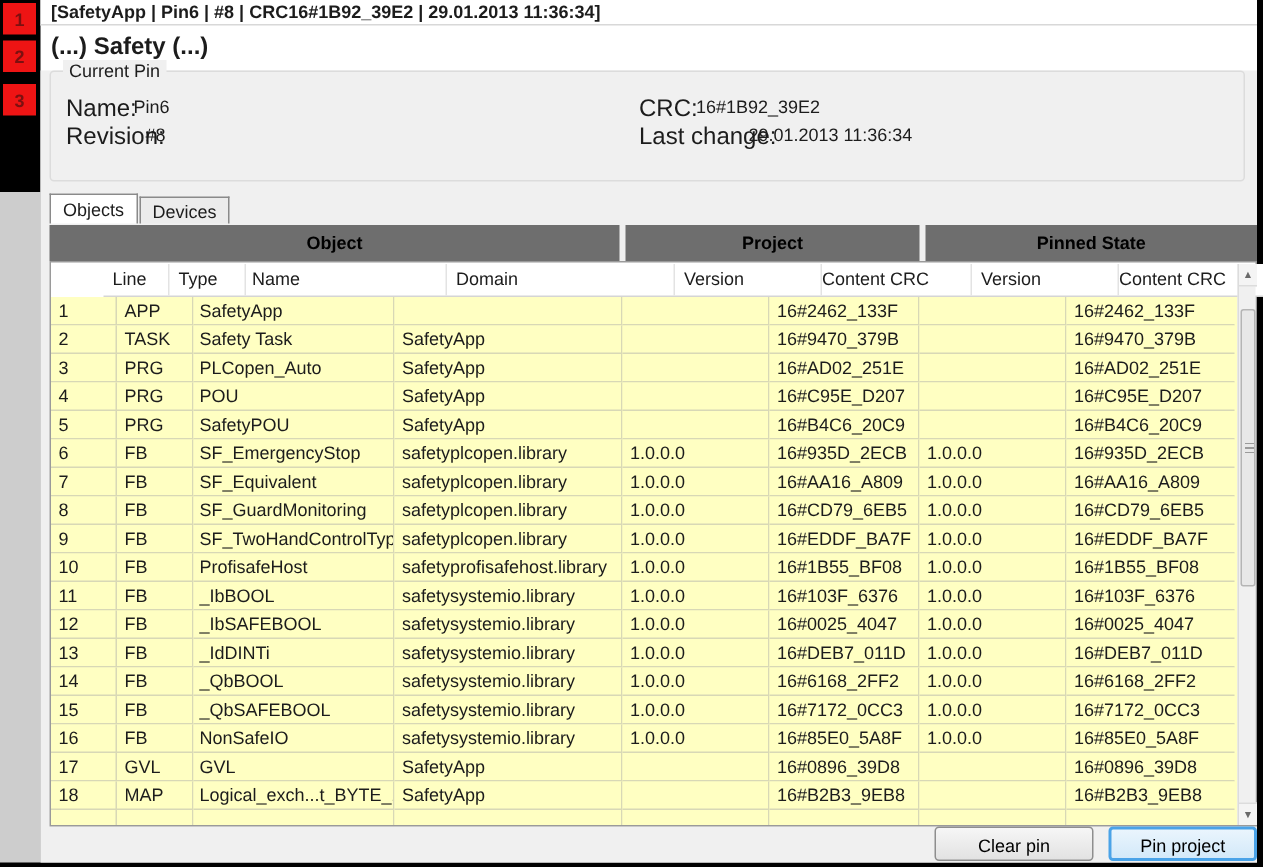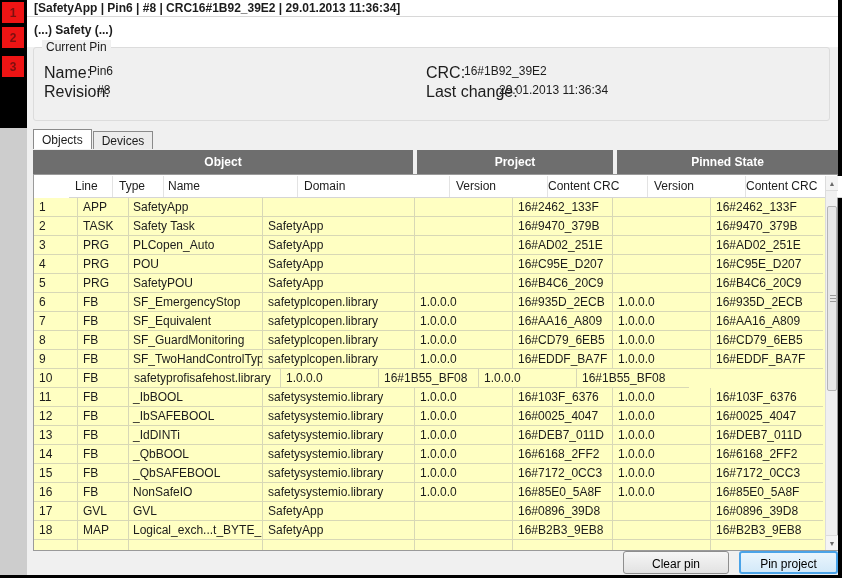--- a/index.html
+++ b/index.html
@@ -14,38 +14,38 @@
             display:flex; align-items:center; justify-content:center; }
   .m1 { top:2px; } .m2 { top:27px; } .m3 { top:56px; }
 
   
   .window { position:absolute; left:27px; top:0; width:811px; height:575px; background:#fff; }
   .dlg-bg { position:absolute; left:0; top:47px; width:811px; height:528px; background:#f0f0f0; }
 
   .title-row { position:absolute; left:0; top:0; width:811px; height:17px; background:#fff;
                border-bottom:1px solid #d8d8d8; }
   .title-row .t { position:absolute; left:7px; top:1px; font-weight:bold; font-size:12px; white-space:nowrap; }
-  .subtitle { position:absolute; left:7px; top:23px; font-weight:bold; font-size:12px; }
+  .subtitle { position:absolute; left:7px; top:23px; font-weight:bold; font-size:16px; }
 
   
   .groupbox { position:absolute; left:6px; top:47px; width:797px; height:74px;
               border:1px solid #dcdcdc; border-radius:3px; }
   .legend { position:absolute; left:8px; top:-8px; background:#f0f0f0; padding:0 4px; font-size:12px; }
   .gb-label { position:absolute; font-size:16px; color:#1c1c1c; white-space:nowrap; }
   .gb-val   { position:absolute; font-size:12px; color:#1c1c1c; white-space:nowrap; }
 
   
   .tabs { position:absolute; left:6px; top:129px; height:20px; display:flex; align-items:flex-end; }
   .tab { border:1px solid #8a8a8a; border-bottom:none; padding:2px 8px 2px 8px; font-size:12px;
          background:#ececec; height:18px; margin-right:1px; }
   .tab.active { background:#fff; height:20px; position:relative; z-index:2; padding-top:3px;margin-top:24px; }
 
   
   .bands { position:absolute; left:6px; top:150px; width:805px; height:24px; display:flex; }
-  .band { background:#6e6e6e; color:#ffffff; font-weight:bold; font-size:12px;
+  .band { background:#6e6e6e; color:#000000; font-weight:bold; font-size:12px;
           display:flex; align-items:center; justify-content:center; height:24px; }
   .band.object { width:380px; margin-right:4px; }
   .band.project { width:196px; margin-right:4px; }
   .band.pinned { width:221px; }
 
   .tablebox { position:absolute; left:6px; top:174px; width:805px; height:377px;
               border:1px solid #9a9a9a; background:#fff; }
   .thead { position:absolute; left:0; top:1px; width:791px; height:22px; background:#fff;
            display:flex; border-bottom:1px solid #d5d5d5;margin-left:35px; }
   .th { font-size:12px; color:#1c1c1c; padding:3px 0 0 6px; border-right:1px solid #e3e3e3;
@@ -217,20 +217,21 @@
             <div class="td c2">SF_TwoHandControlTypeIII</div>
             <div class="td c3">safetyplcopen.library</div>
             <div class="td c4">1.0.0.0</div>
             <div class="td c5">16#EDDF_BA7F</div>
             <div class="td c6">1.0.0.0</div>
             <div class="td c7">16#EDDF_BA7F</div>
           </div>
           <div class="trow">
             <div class="td c0">10</div>
             <div class="td c1">FB</div>
+            <div class="td c2">ProfisafeHost</div>
             <div class="td c3">safetyprofisafehost.library</div>
             <div class="td c4">1.0.0.0</div>
             <div class="td c5">16#1B55_BF08</div>
             <div class="td c6">1.0.0.0</div>
             <div class="td c7">16#1B55_BF08</div>
           </div>
           <div class="trow">
             <div class="td c0">11</div>
             <div class="td c1">FB</div>
             <div class="td c2">_IbBOOL</div>

